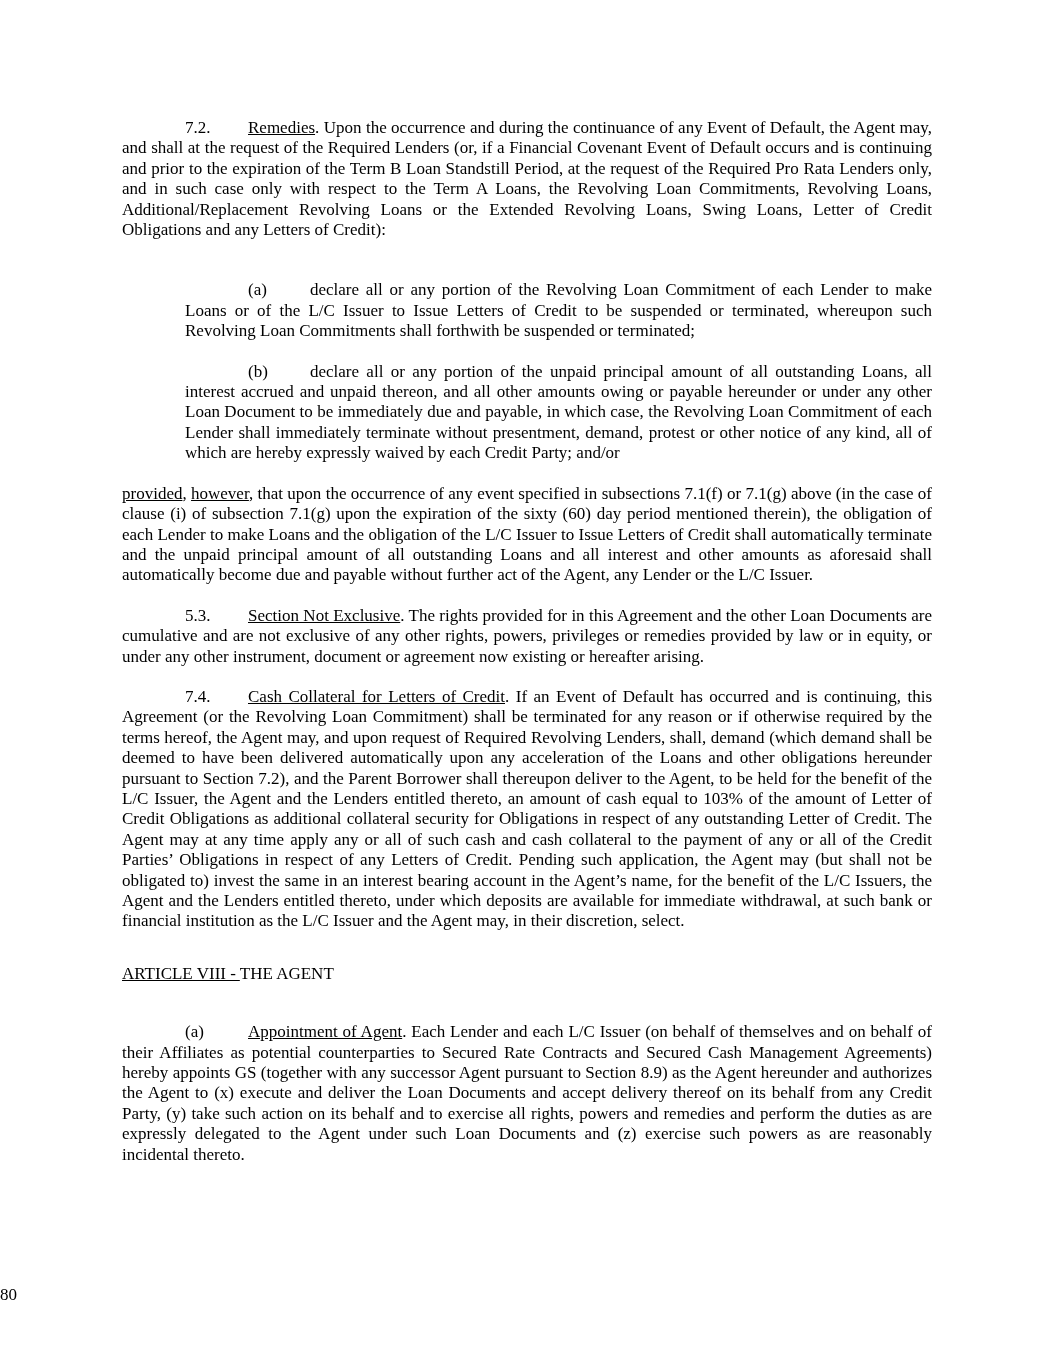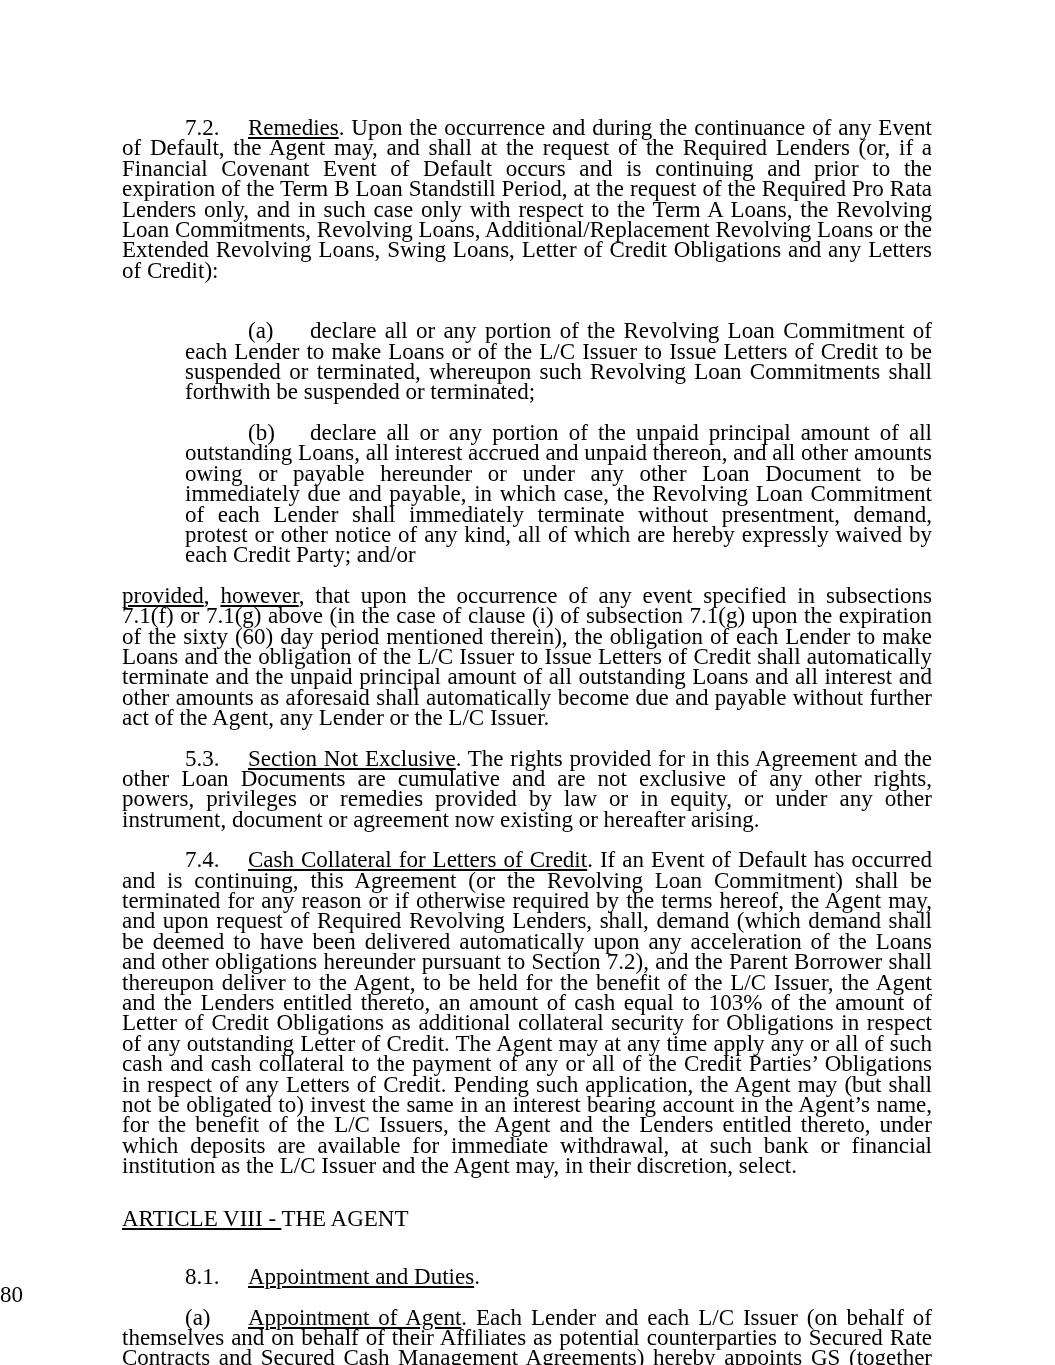--- a/index.html
+++ b/index.html
@@ -8,21 +8,21 @@
     background: #ffffff;
   }
   .page {
     position: relative;
     width: 1055px;
     height: 1365px;
     margin: 0 auto;
     background: #ffffff;
     color: #000000;
     font-family: "Liberation Serif", serif;
-    font-size: 23px;
+    font-size: 17px;
     line-height: 20.4px;
     overflow: hidden;
   }
   .content {
     position: absolute;
     top: 118px;
     left: 122px;
     width: 810px;
   }
   .para {
@@ -75,20 +75,19 @@
 
 
     <p class="para"><span class="u">provided</span><span>, </span><span class="u">however</span><span>, that upon the occurrence of any event specified in subsections 7.1(f) or 7.1(g) above (in the case of clause (i) of subsection 7.1(g) upon the expiration of the sixty (60) day period mentioned therein), the obligation of each Lender to make Loans and the obligation of the L/C Issuer to Issue Letters of Credit shall automatically terminate and the unpaid principal amount of all outstanding Loans and all interest and other amounts as aforesaid shall automatically become due and payable without further act of the Agent, any Lender or the L/C Issuer.</span></p>
 
     <p class="para"><span class="num">5.3.</span><span class="u">Section Not Exclusive</span><span>. The rights provided for in this Agreement and the other Loan Documents are cumulative and are not exclusive of any other rights, powers, privileges or remedies provided by law or in equity, or under any other instrument, document or agreement now existing or hereafter arising.</span></p>
 
     <p class="para"><span class="num">7.4.</span><span class="u">Cash Collateral for Letters of Credit</span><span>. If an Event of Default has occurred and is continuing, this Agreement (or the Revolving Loan Commitment) shall be terminated for any reason or if otherwise required by the terms hereof, the Agent may, and upon request of Required Revolving Lenders, shall, demand (which demand shall be deemed to have been delivered automatically upon any acceleration of the Loans and other obligations hereunder pursuant to Section 7.2), and the Parent Borrower shall thereupon deliver to the Agent, to be held for the benefit of the L/C Issuer, the Agent and the Lenders entitled thereto, an amount of cash equal to 103% of the amount of Letter of Credit Obligations as additional collateral security for Obligations in respect of any outstanding Letter of Credit. The Agent may at any time apply any or all of such cash and cash collateral to the payment of any or all of the Credit Parties’ Obligations in respect of any Letters of Credit. Pending such application, the Agent may (but shall not be obligated to) invest the same in an interest bearing account in the Agent’s name, for the benefit of the L/C Issuers, the Agent and the Lenders entitled thereto, under which deposits are available for immediate withdrawal, at such bank or financial institution as the L/C Issuer and the Agent may, in their discretion, select.</span></p>
 
     <p class="para article-heading"><span class="u">ARTICLE VIII - </span><span>THE AGENT</span></p>
 
-    <p class="para"><span class="num">8.1.</span><span class="u">Appointment and Duties</span><span>.</span></p>
 
     <p class="para"><span class="num">(a)</span><span class="u">Appointment of Agent</span><span>. Each Lender and each L/C Issuer (on behalf of themselves and on behalf of their Affiliates as potential counterparties to Secured Rate Contracts and Secured Cash Management Agreements) hereby appoints GS (together with any successor Agent pursuant to Section 8.9) as the Agent hereunder and authorizes the Agent to (x) execute and deliver the Loan Documents and accept delivery thereof on its behalf from any Credit Party, (y) take such action on its behalf and to exercise all rights, powers and remedies and perform the duties as are expressly delegated to the Agent under such Loan Documents and (z) exercise such powers as are reasonably incidental thereto.</span></p>
 
   </div>
 
   <div class="page-number">80</div>
 </div>
 
 </body></html>

